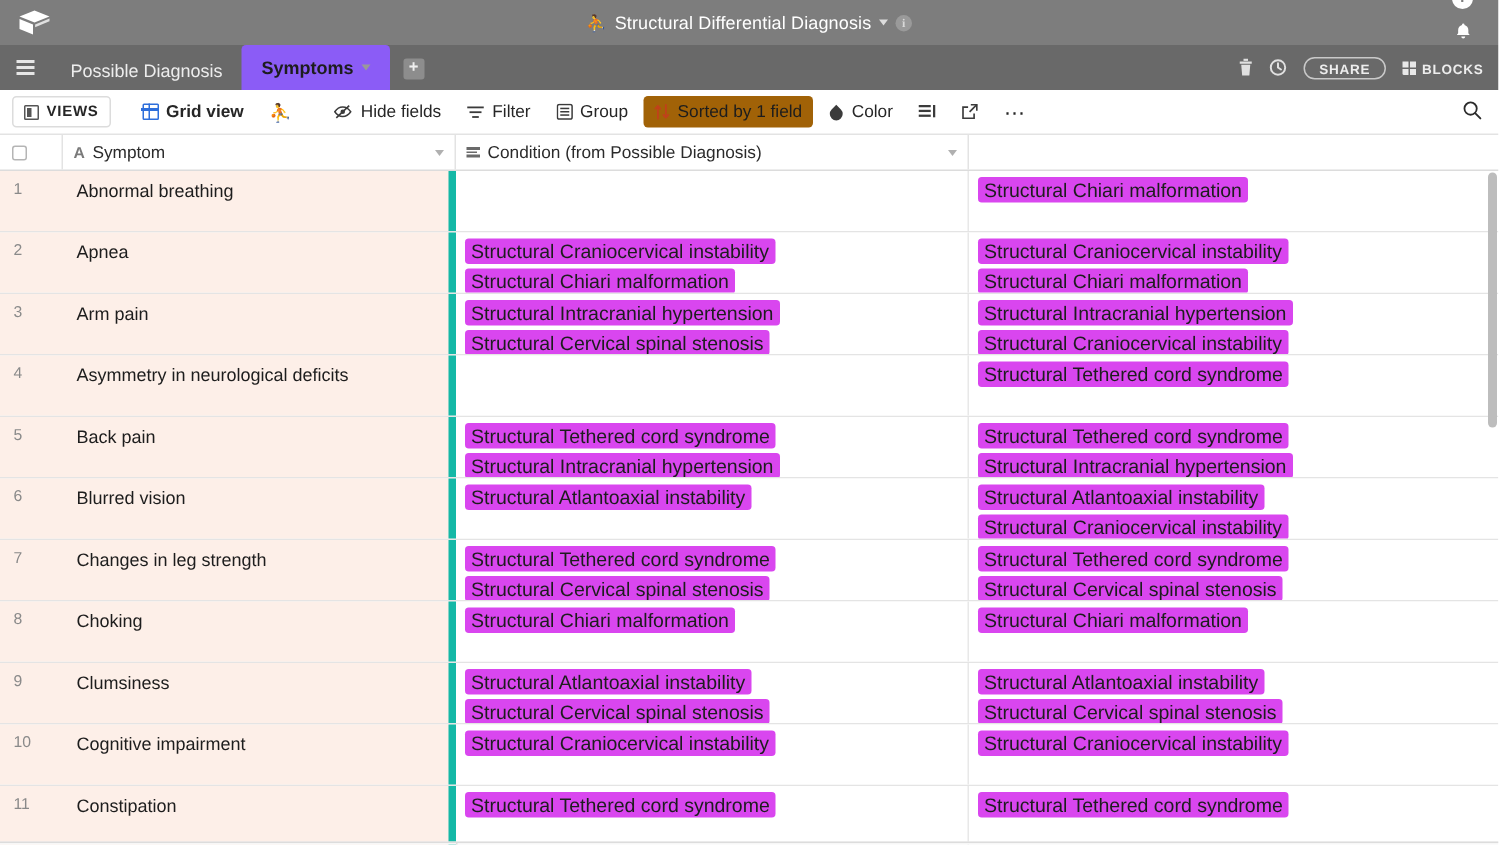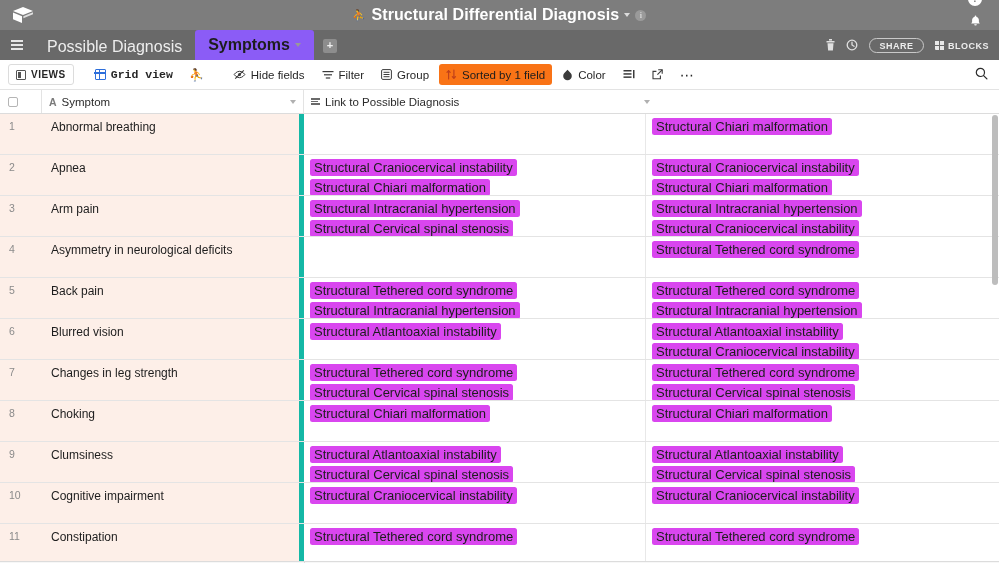--- a/index.html
+++ b/index.html
@@ -20,21 +20,21 @@
     width: 46px; height: 30px;
     display: flex; align-items: center; justify-content: center;
   }
   .topbar-title {
     position: absolute; left: 0; right: 0;
     display: flex; align-items: center; justify-content: center;
     gap: 5px; pointer-events: none;
   }
   .topbar-title > * { pointer-events: auto; }
   .title-text {
-    color: #fff; font-size: 16px; font-weight: bold;
+    color: #fff; font-size: 12px; font-weight: normal;
     letter-spacing: .1px;
   }
   .people-ico { color: #e8e8e8; font-size: 11px; }
   .caret-sm {
     width: 0; height: 0; border-left: 3.5px solid transparent;
     border-right: 3.5px solid transparent; border-top: 4px solid #dcdcdc;
     display: inline-block;
   }
   .info-ico {
     width: 11px; height: 11px; border-radius: 50%;
@@ -80,21 +80,21 @@
   }
   .hamburger {
     width: 34px; height: 30px;
     display: flex; flex-direction: column; justify-content: center;
     align-items: center; gap: 2.5px;
   }
   .hamburger span { width: 12px; height: 1.5px; background: #e6e6e6; display: block; }
   .tab {
     height: 26px; padding: 0 13px;
     display: flex; align-items: center; gap: 5px;
-    color: #ededed; font-size: 16px;
+    color: #ededed; font-size: 12px;
     border-radius: 3px 3px 0 0;
   }
   .tab.active {
     background: #8b5cf6; color: #1d1d1d; font-weight: bold;
     height: 30px;
   }
   .tab.active .caret-sm { border-top-color: #999; }
   .add-tab {
     width: 14px; height: 14px; margin-left: 9px; margin-bottom: 7px;
     background: #8d8d8d; border-radius: 2px;
@@ -128,21 +128,21 @@
     border-bottom: 1px solid #e3e3e3;
     display: flex; align-items: center; gap: 3px;
     padding: 0 8px;
   }
   .tb-btn {
     display: flex; align-items: center; gap: 5px;
     height: 21px; padding: 0 7px; border-radius: 3px;
     font-size: 11.5px; color: #262626; white-space: nowrap;
   }
   .tb-btn.boxed { border: 1px solid #dcdcdc; font-weight: bold; }
-  .tb-btn.sorted { background: #f97316; color: #1d1d1d; }
+  .tb-btn.sorted { background: #a16207; color: #1d1d1d; }
   .tb-btn.sorted .tb-ico { color: #c0411a; }
   .tb-ico { font-size: 11px; line-height: 1; display: inline-flex; }
   .tb-sep { width: 8px; }
   .grid-ico {
     width: 11px; height: 11px; border: 1.4px solid #2e6fdb;
     position: relative; border-radius: 1px;
   }
   .grid-ico::before {
     content: ""; position: absolute; left: -1.4px; right: -1.4px; top: 2.4px;
     height: 1.4px; background: #2e6fdb;
@@ -312,21 +312,21 @@
 </div>
 
 <div class="toolbar">
   <div class="tb-btn boxed">
     <span class="views-ico"></span>
     <span style="font-size:10px;letter-spacing:.5px;">VIEWS</span>
   </div>
   <div class="tb-sep"></div>
   <div class="tb-btn">
     <span class="grid-ico"></span>
-    <span style="font-weight:bold;font-family:Liberation Mono, monospace;">Grid view</span>
+    <span style="font-weight:bold;">Grid view</span>
   </div>
   <div class="tb-btn">
     <span class="tb-ico" style="color:#9a9a9a;font-size:12px;">⛹</span>
   </div>
   <div class="tb-sep"></div>
   <div class="tb-btn">
     <span class="tb-ico">
       <svg width="13" height="11" viewBox="0 0 13 11" aria-hidden="true">
         <path d="M1.2 5.5S3.3 2.3 6.5 2.3 11.8 5.5 11.8 5.5 9.7 8.7 6.5 8.7 1.2 5.5 1.2 5.5z" fill="none" stroke="#3b3b3b" stroke-width="1"></path>
         <circle cx="6.5" cy="5.5" r="1.5" fill="#3b3b3b"></circle>
@@ -407,27 +407,27 @@
 
   <div class="head-row">
     <div class="hcell c-check">
       <span class="chk"></span>
     </div>
     <div class="hcell c-sym">
       <span class="fico">A</span>
       <span>Symptom</span>
       <span class="hcaret"></span>
     </div>
-    <div class="hcell c-link">
+    <div class="hcell c-cond">
       <span class="fico-link">
           <i></i>
           <i></i>
           <i></i>
         </span>
-      <span>Link to Possible Diagnosis</span>
+      <span>Condition (from Possible Diagnosis)</span>
       <span class="hcaret"></span>
     </div>
   </div>
 
   <div class="rows" id="rows-container">
       <div class="row">
         <div class="cell-idx">1</div>
         <div class="cell-sym">Abnormal breathing</div>
         <div class="cell-tags w-cond"></div>
         <div class="cell-tags w-link">

